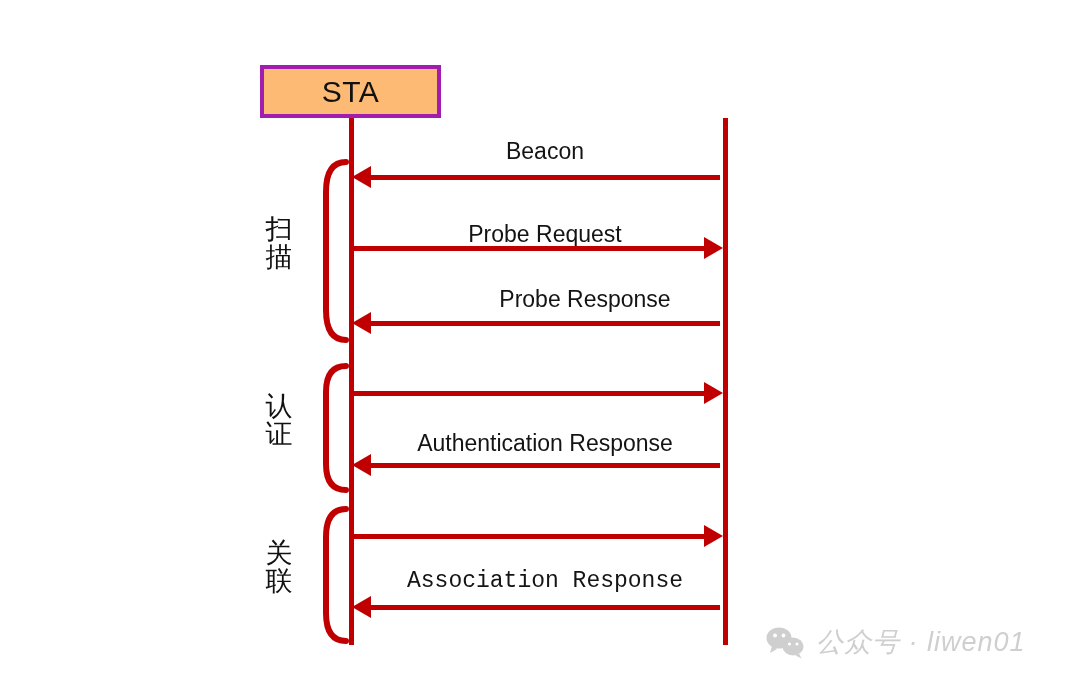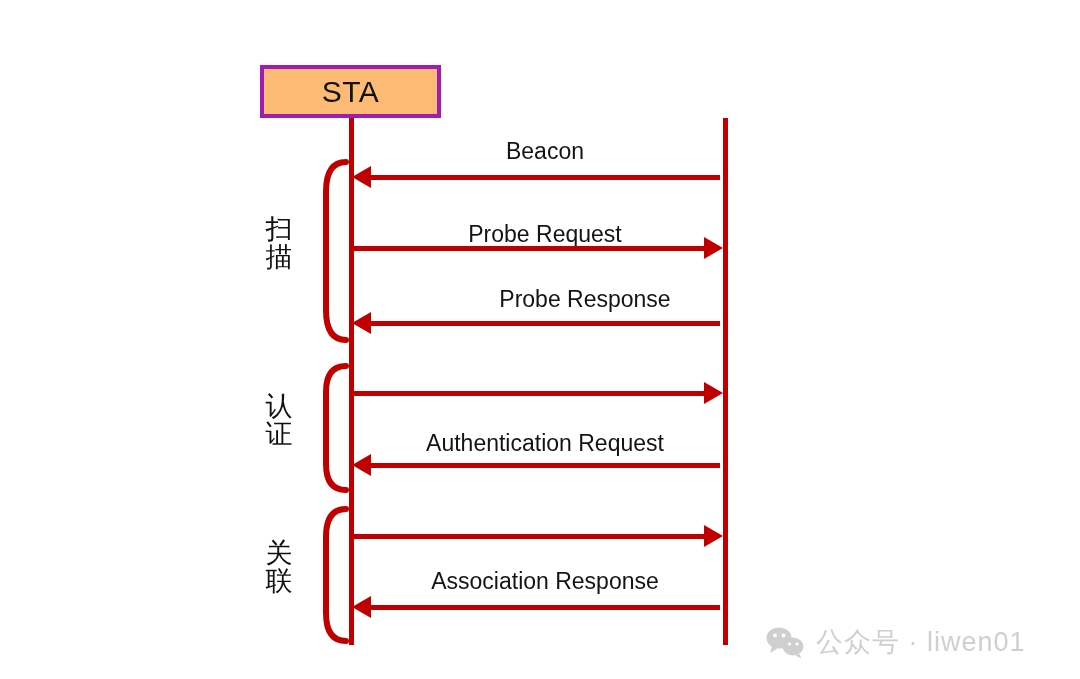--- a/index.html
+++ b/index.html
@@ -93,20 +93,21 @@
   
   #watermark {
     position: absolute;
     display: flex;
     align-items: center;
     gap: 12px;
     color: #cfcfcf;
     font-size: 27px;
     line-height: 1;
     user-select: none;
+    font-style: italic;
   }
   #watermark .wm-text {
     letter-spacing: 1px;
   }
 </style>
 </head>
 <body>
 
 <div id="canvas">
 
@@ -126,28 +127,28 @@
   <div class="msg-line" style="left:354px; top:246px; width:352px;"></div>
   <div class="arrow-head right" style="left:704px; top:237px;"></div>
 
   <div class="msg-label" style="left:354px; top:288px; width:368px;margin-left:40px;">Probe Response</div>
   <div class="msg-line" style="left:366px; top:321px; width:354px;"></div>
   <div class="arrow-head left" style="left:352px; top:312px;"></div>
 
   <div class="msg-line" style="left:354px; top:391px; width:352px;"></div>
   <div class="arrow-head right" style="left:704px; top:382px;"></div>
 
-  <div class="msg-label" style="left:354px; top:432px; width:368px;">Authentication Request</div>
+  <div class="msg-label" style="left:354px; top:432px; width:368px;">Authentication Response</div>
   <div class="msg-line" style="left:366px; top:463px; width:354px;"></div>
   <div class="arrow-head left" style="left:352px; top:454px;"></div>
 
   <div class="msg-line" style="left:354px; top:534px; width:352px;"></div>
   <div class="arrow-head right" style="left:704px; top:525px;"></div>
 
-  <div class="msg-label" style="left:354px; top:570px; width:368px;">Association Response</div>
+  <div class="msg-label" style="left:354px; top:570px; width:368px;font-family:Liberation Mono, monospace;">Association Response</div>
   <div class="msg-line" style="left:366px; top:605px; width:354px;"></div>
   <div class="arrow-head left" style="left:352px; top:596px;"></div>
 
   <svg class="brace" style="left:312px; top:158px;" width="38" height="186" viewBox="0 0 38 186">
     <path d="M34 4 Q14 4 14 34 L14 152 Q14 182 34 182" fill="none" stroke="#c00000" stroke-width="6" stroke-linecap="round"></path>
   </svg>
   <div class="phase-label" style="left:262px; top:216px;">
     <span>扫</span>
     <span>描</span>
   </div>

